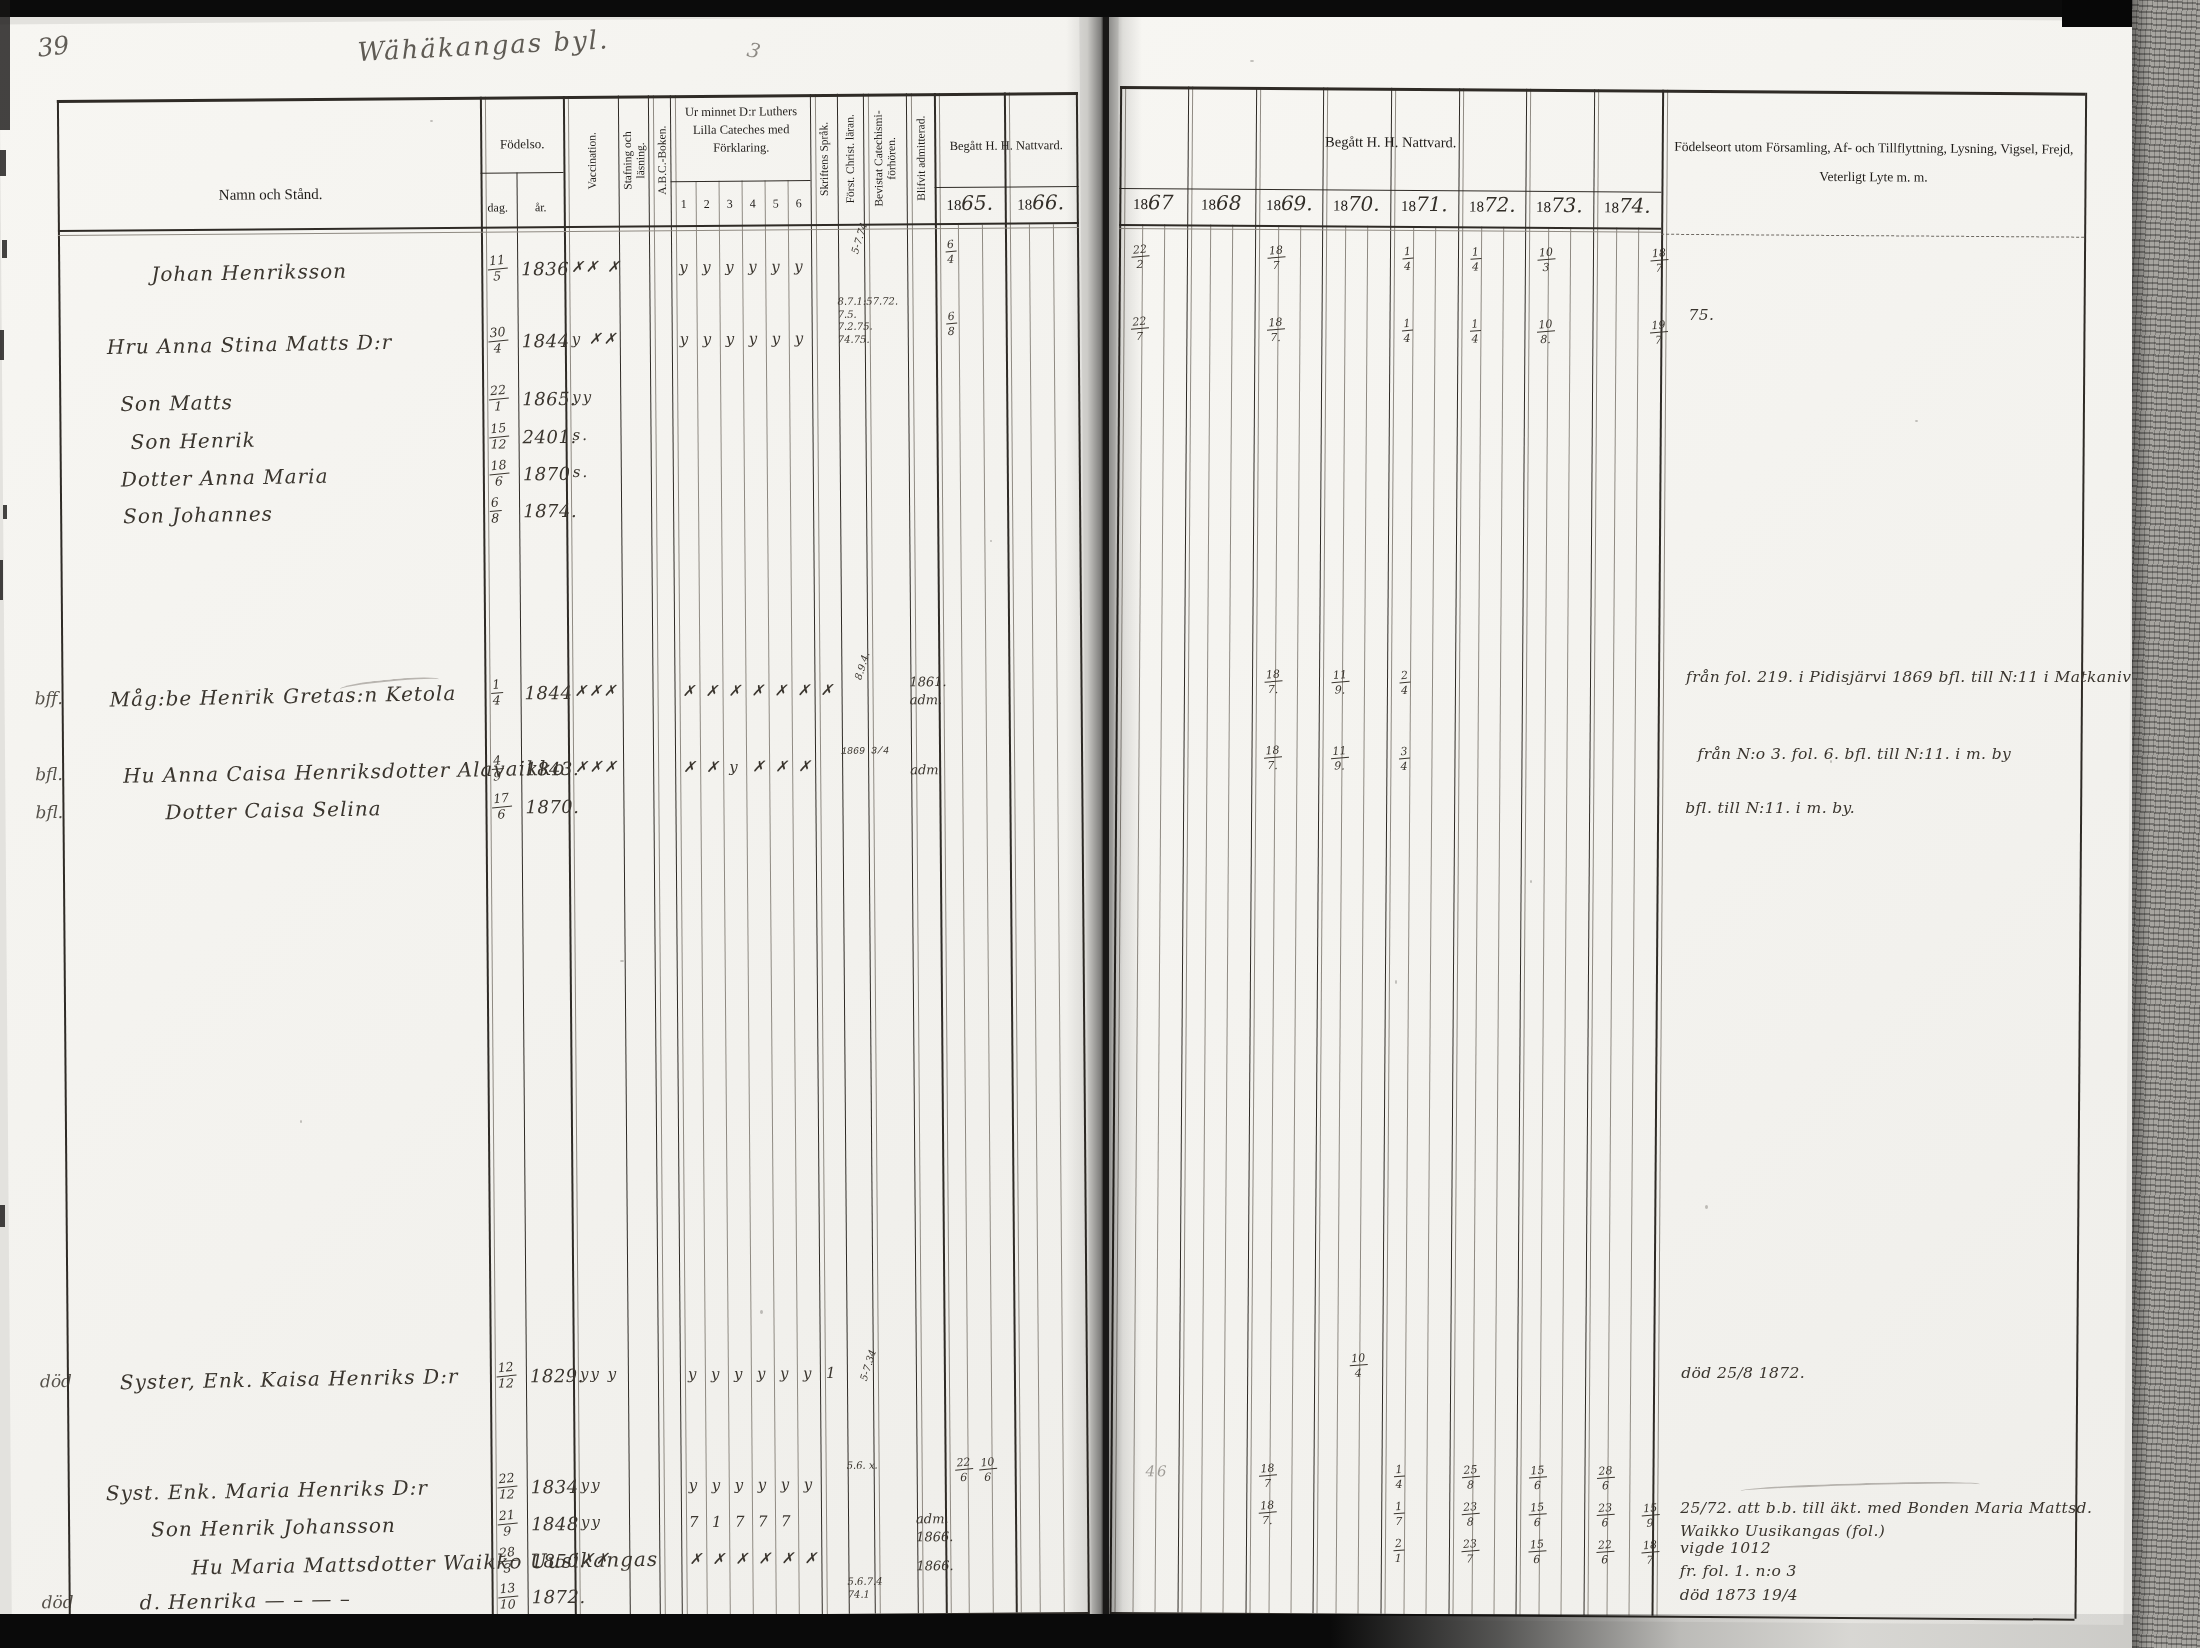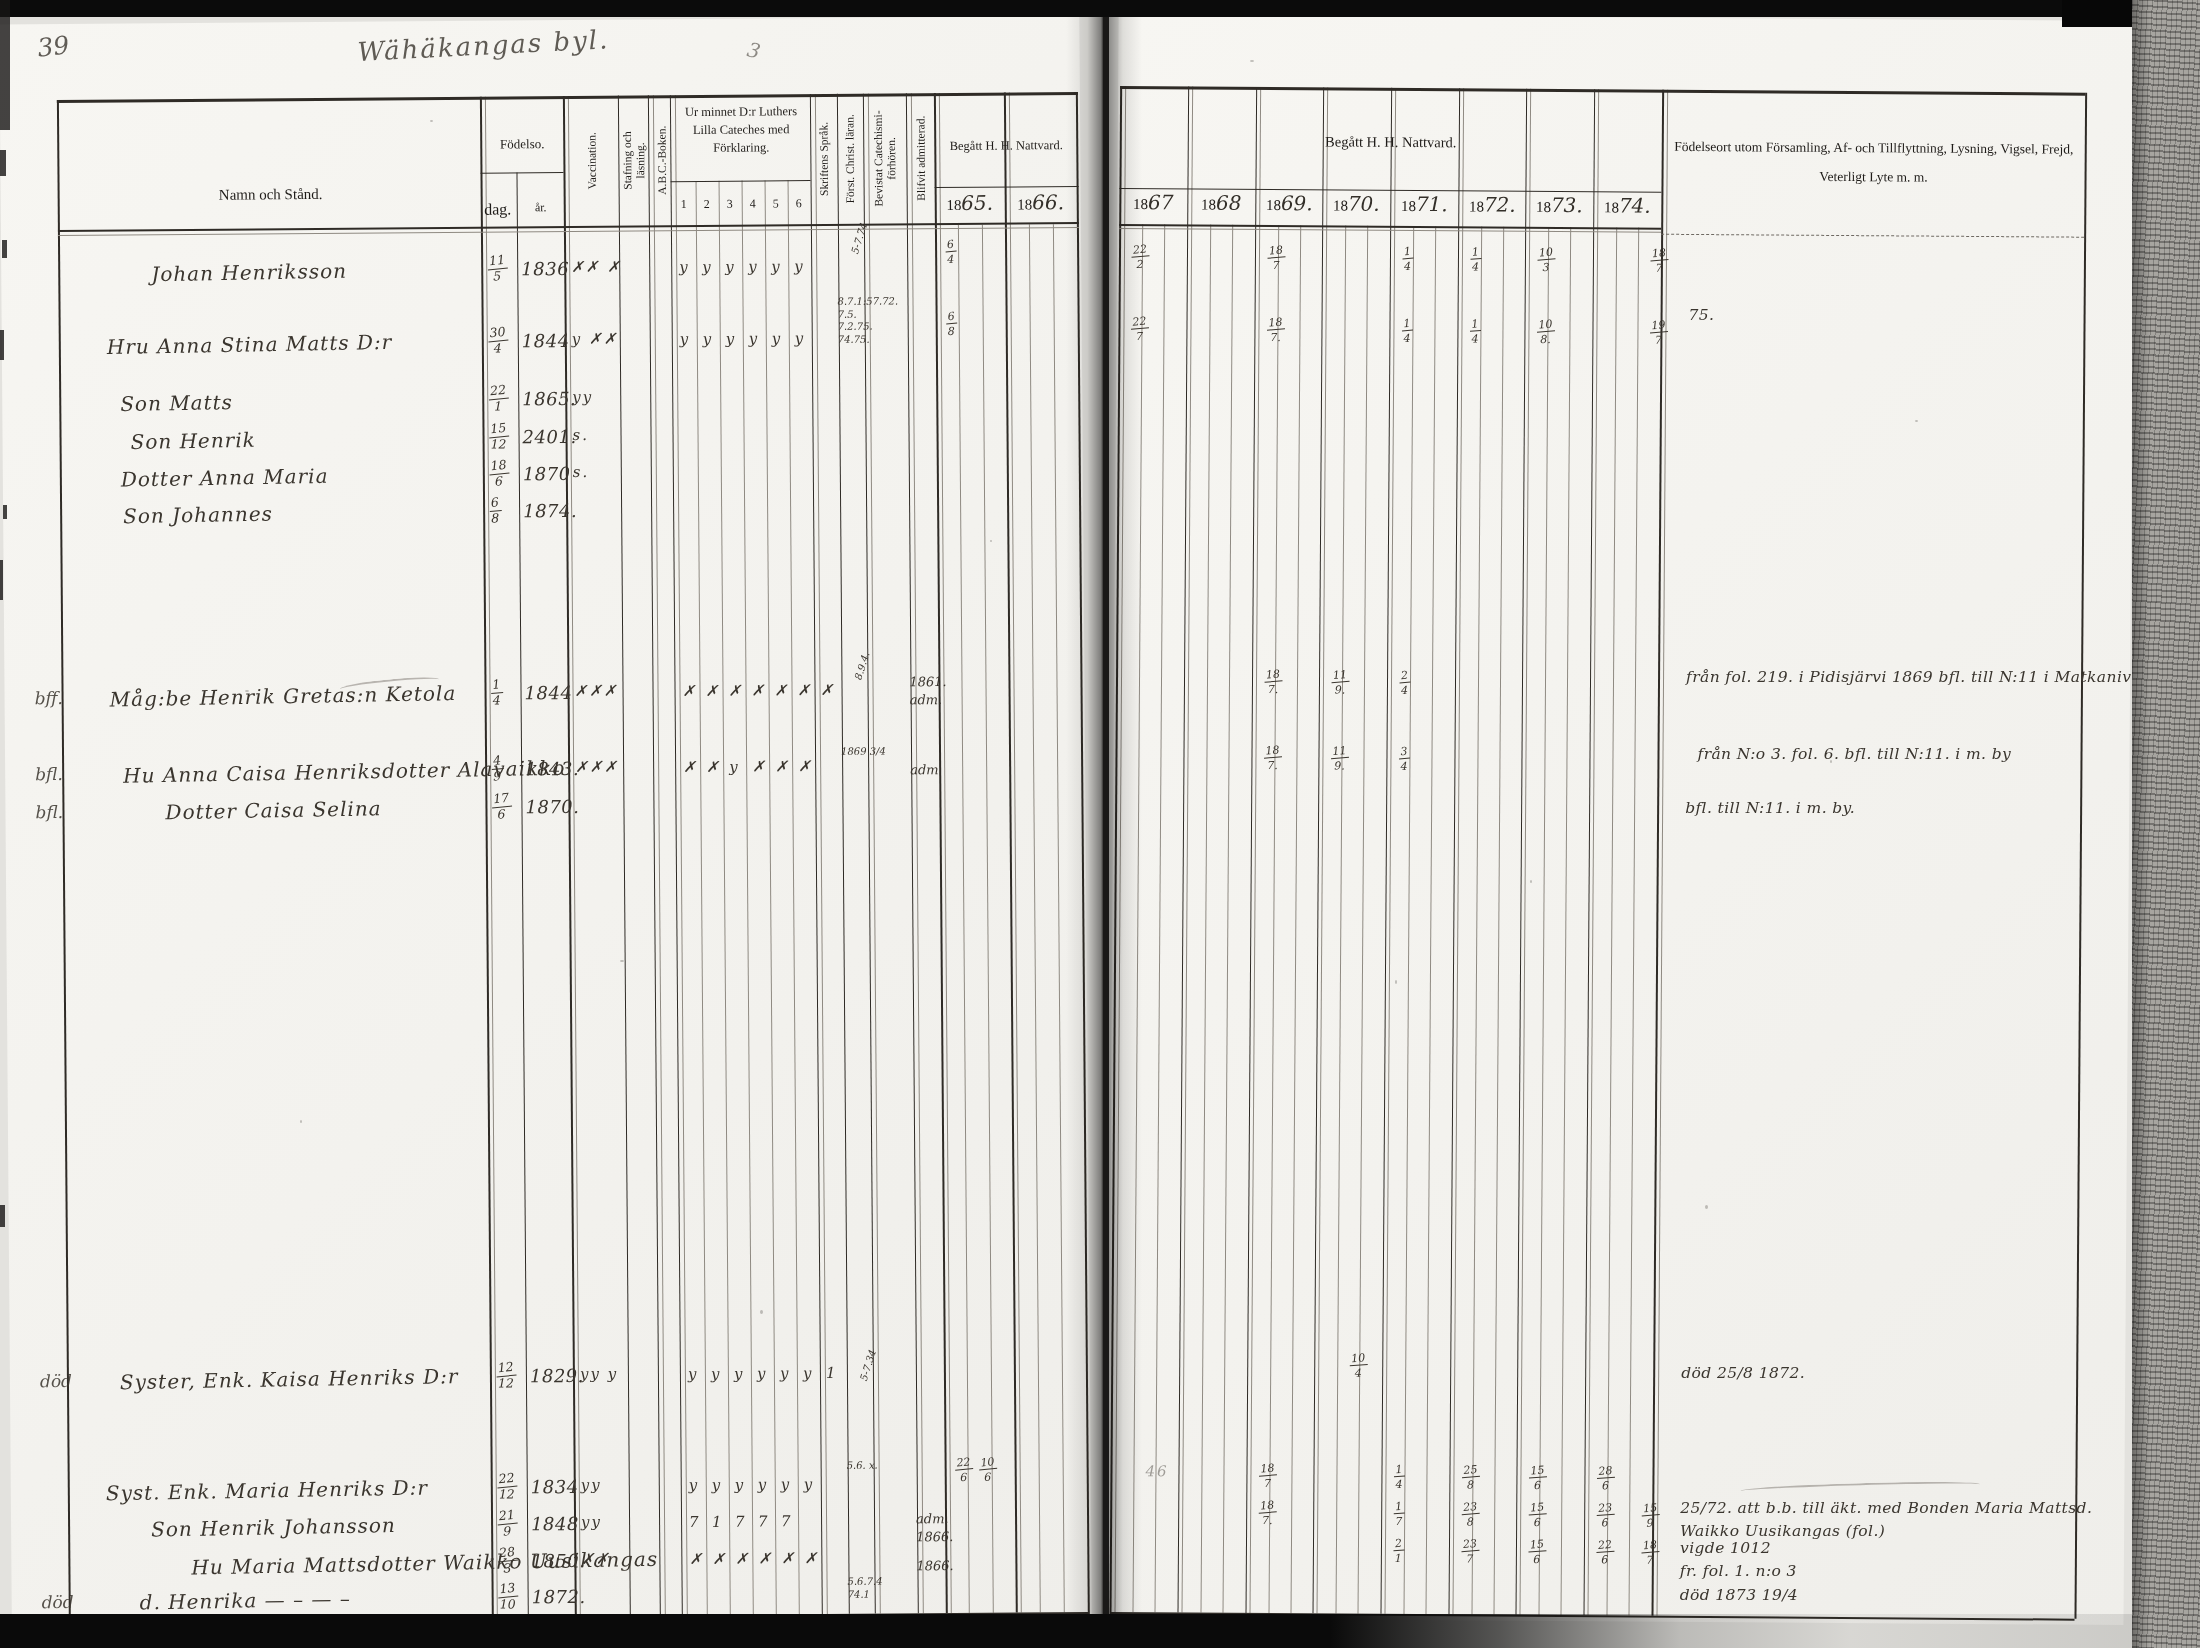--- a/index.html
+++ b/index.html
@@ -99,21 +99,21 @@
         <div class="rule light" style="left: 57px; top: 227px; width: 1021px; height: 1px;"></div>
         <div class="rule" style="left: 57px; top: 1612px; width: 1021px; height: 1.6px;"></div>
       </div>
 
     <div class="folio hw">39</div>
     <div class="titlescript hw">Wähäkangas byl.</div>
     <div class="straymark hw">3</div>
 
     <div class="plabel" style="left:110px;top:180px;width:320px;font-size:15px;">Namn och Stånd.</div>
     <div class="plabel" style="left:478px;top:132px;width:88px;font-size:13px;">Födelso.</div>
-    <div class="plabel" style="left:478px;top:196px;width:38px;font-size:16px;">dag.</div>
+    <div class="plabel" style="left:478px;top:196px;width:38px;font-size:12px;">dag.</div>
     <div class="plabel" style="left:518px;top:196px;width:44px;font-size:12px;">år.</div>
 
     <div class="vlab" style="left:592px;top:157px;width:110px;">Vaccination.</div>
     <div class="vlab" style="left:634px;top:157px;width:82px;">Stafning och läsning.</div>
     <div class="vlab" style="left:662px;top:157px;width:112px;">A.B.C.-Boken.</div>
 
     <div class="plabel" style="left:676px;top:100px;width:130px;font-size:12.5px;line-height:1.45;">Ur minnet D:r Luthers Lilla Cateches med Förklaring.</div>
     <div id="catnums">
         <div class="plabel" style="left: 675px; top: 194px; width: 16px; font-size: 12px;">1</div>
         <div class="plabel" style="left: 698px; top: 194px; width: 16px; font-size: 12px;">2</div>
@@ -224,21 +224,21 @@
           <span class="fd">9</span>
         </span>
         <div class="yearhw hw" style="left: 520px; top: 754px;">1843.</div>
         <div class="markhw hw" style="left: 570px; top: 754px;">✗✗✗</div>
         <div class="markhw hw" style="left: 678px; top: 755px;">✗</div>
         <div class="markhw hw" style="left: 701px; top: 755px;">✗</div>
         <div class="markhw hw" style="left: 724px; top: 755px;">y</div>
         <div class="markhw hw" style="left: 747px; top: 755px;">✗</div>
         <div class="markhw hw" style="left: 770px; top: 755px;">✗</div>
         <div class="markhw hw" style="left: 793px; top: 755px;">✗</div>
-        <div class="tinyhw hw" style="left: 836px; top: 744px;">1869 3/4</div>
+        <div class="tinyhw hw" style="left: 836px; top: 744px; font-family: Liberation Mono, monospace;">1869 3/4</div>
         <div class="admhw hw" style="left: 905px; top: 760px;">adm</div>
         <div class="marginhw hw" style="left: 30px; top: 794px;">bfl.</div>
         <div class="namehw hw" style="left: 160px; top: 792px;">Dotter Caisa Selina</div>
         <span class="frac big" style="left: 486px; top: 788px;">
           <span class="fn">17</span>
           <span class="fd">6</span>
         </span>
         <div class="yearhw hw" style="left: 520px; top: 792px;">1870.</div>
         <div class="marginhw hw" style="left: 30px; top: 1363px;">död</div>
         <div class="namehw hw" style="left: 110px; top: 1361px;">Syster, Enk. Kaisa Henriks D:r</div>

